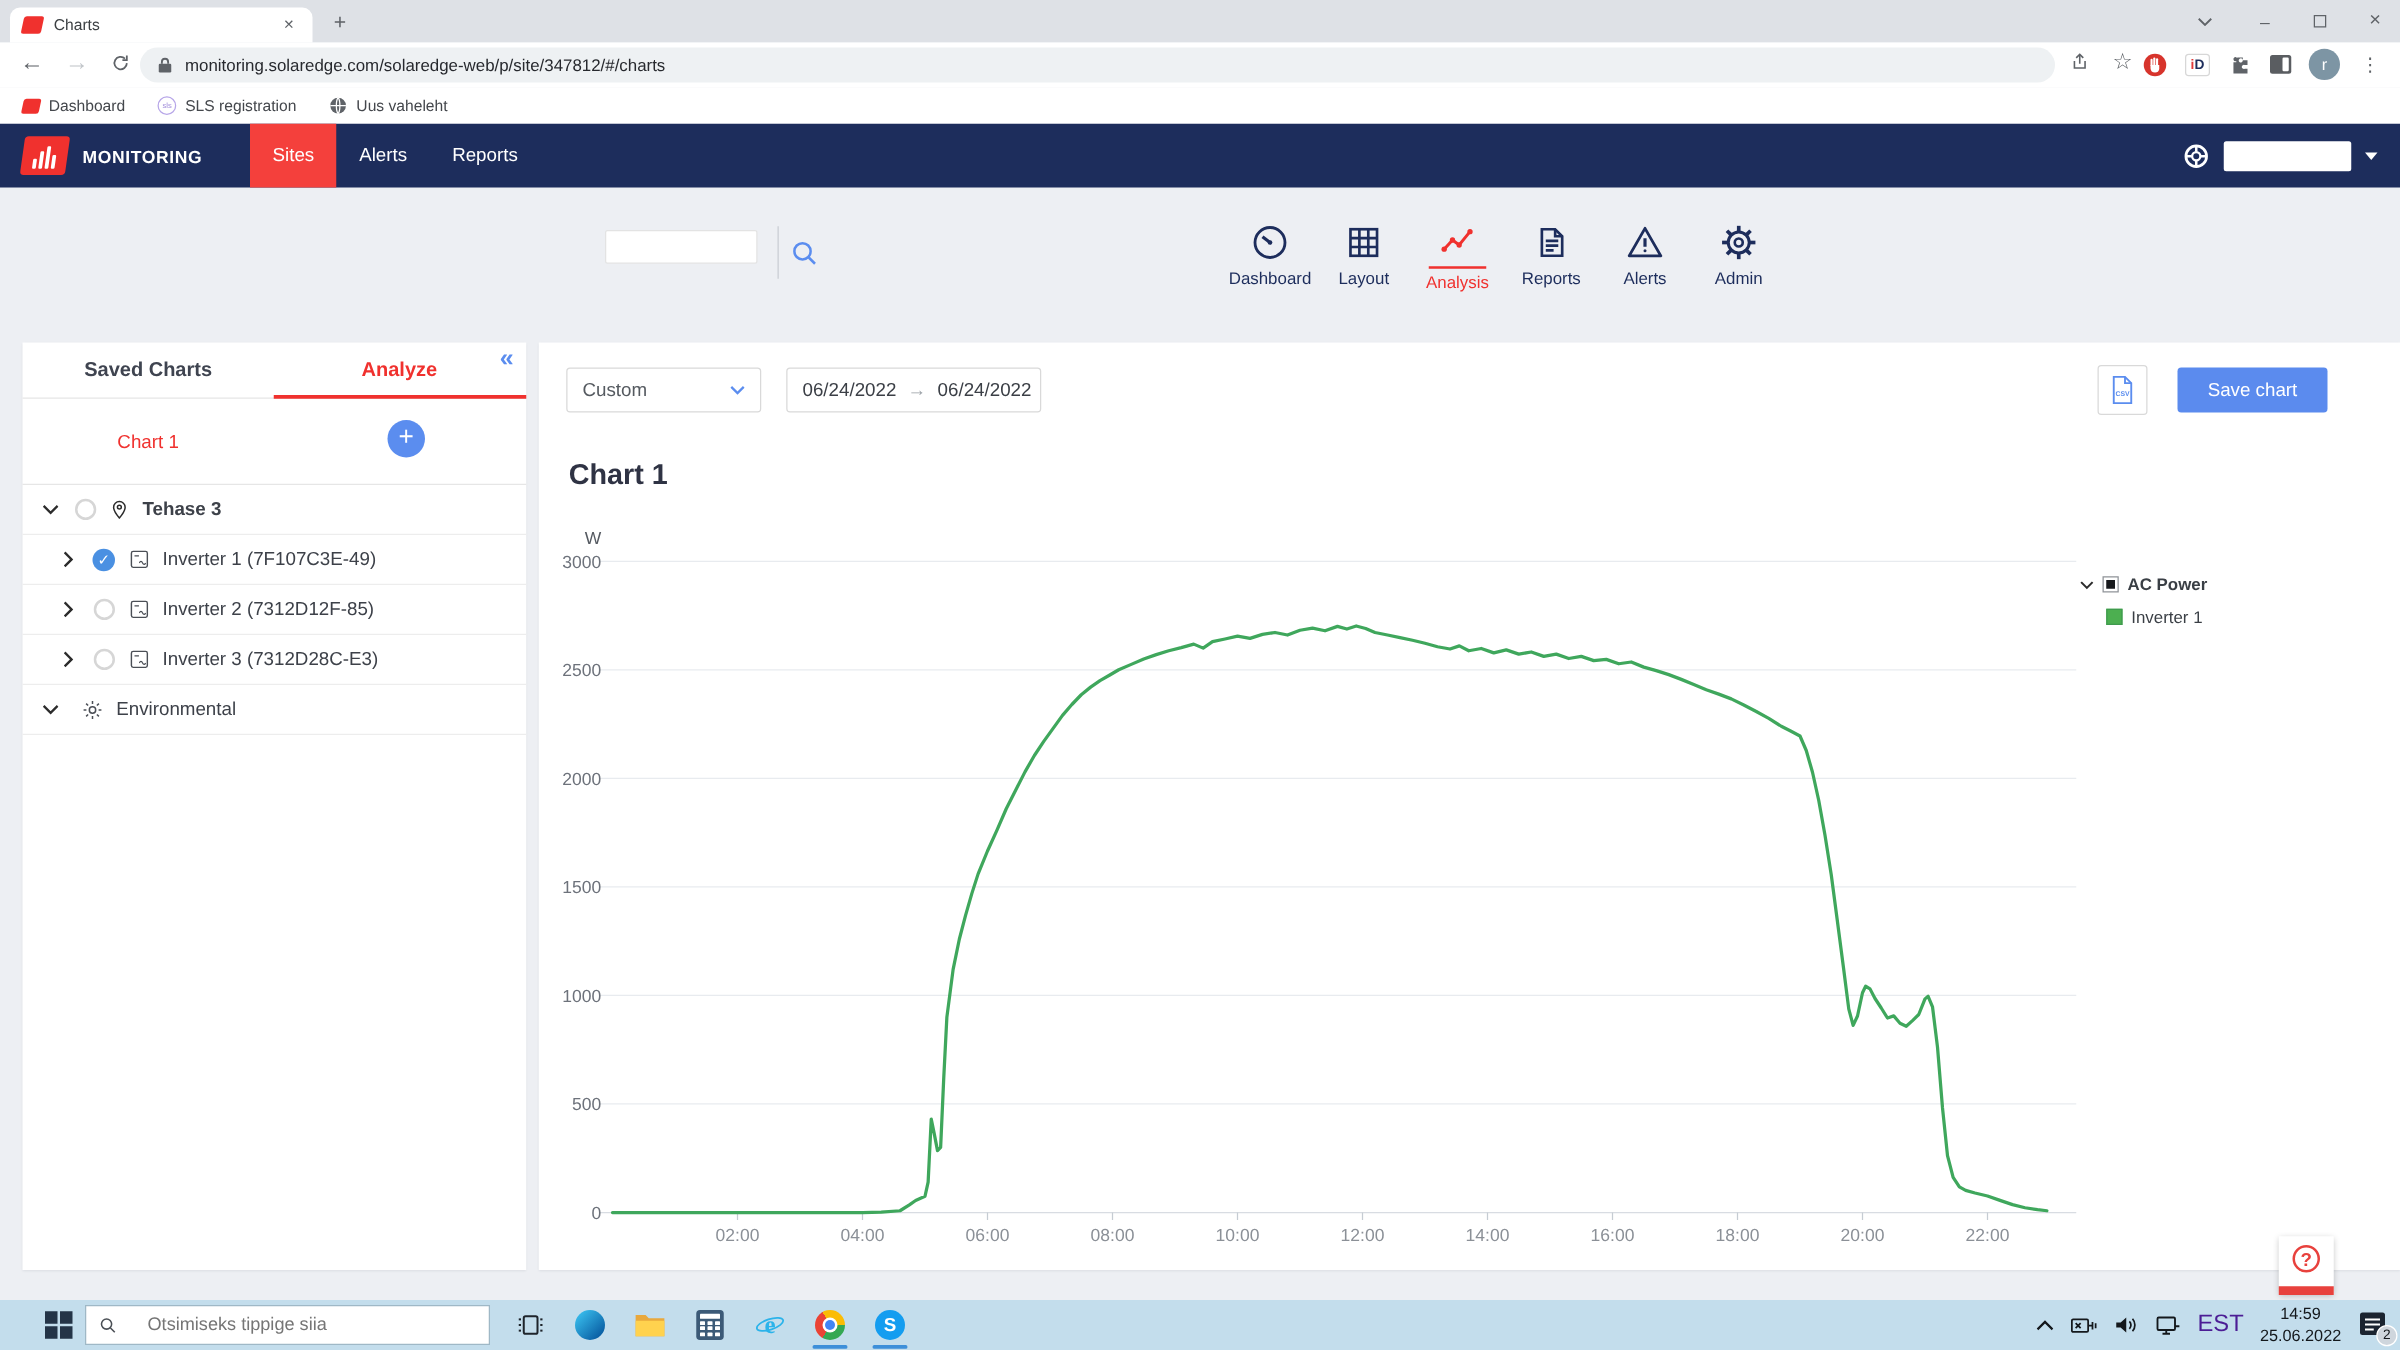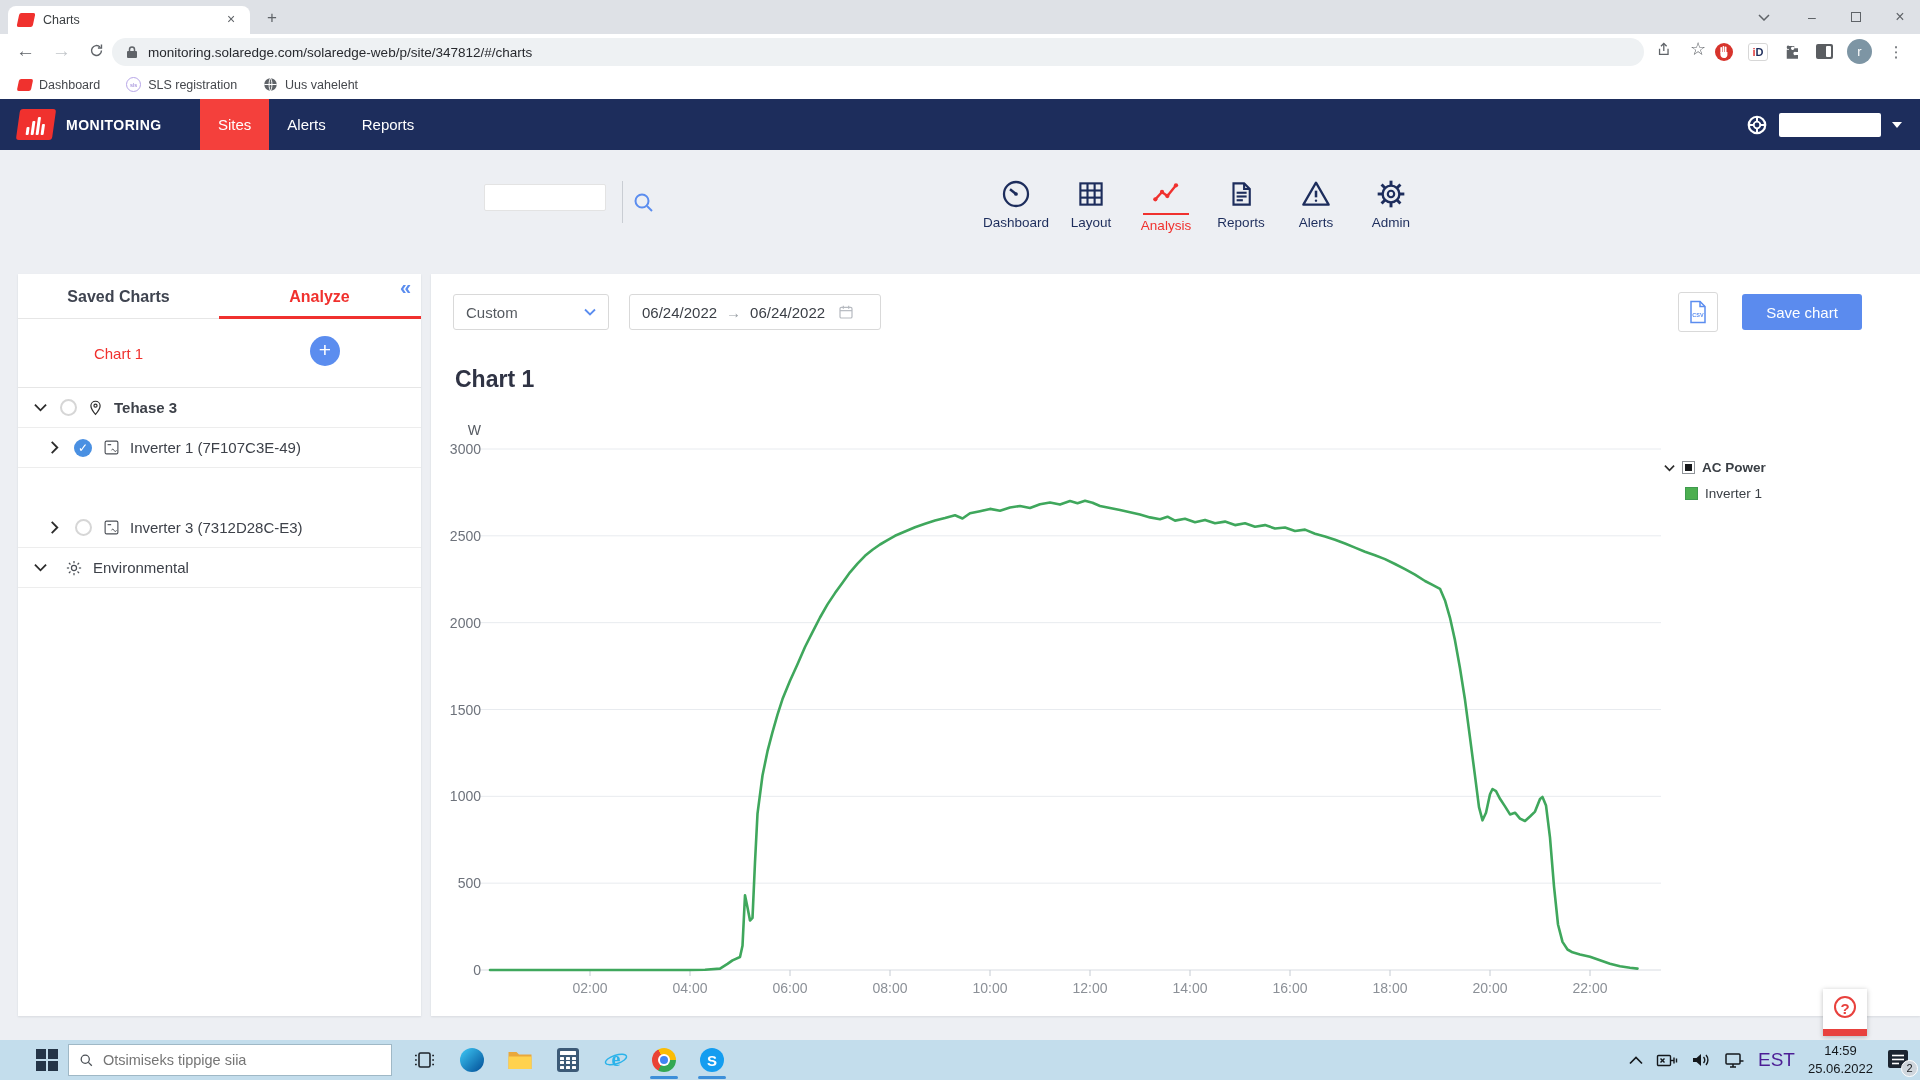--- a/index.html
+++ b/index.html
@@ -70,41 +70,41 @@
   #charttab-label { position:absolute; left:0; top:26px; width:201px; text-align:center; font-size:15px; color:#f0312e; }
   #add-chart { position:absolute; left:292px; top:17px; width:30px; height:30px; border-radius:50%; background:#5b8def; color:#fff; font-size:21px; line-height:28px; text-align:center; }
   .tree-row { position:absolute; left:0; width:100%; height:40px; border-bottom:1px solid #ededed; display:flex; align-items:center; font-size:15px; color:#3d4149; }
   .tr-ico { display:inline-flex; align-items:center; justify-content:center; width:20px; }
   .radio { width:17px; height:17px; border:2px solid #d6d6d6; border-radius:50%; background:#fff; }
   .checkbox-on { width:18px; height:18px; border-radius:50%; background:#4a90e2; color:#fff; font-size:12px; text-align:center; line-height:18px; }
 
   
   .ctl { position:absolute; top:20px; height:36px; border:1px solid #d9d9d9; border-radius:3px; background:#fff; display:flex; align-items:center; font-size:15px; color:#555a60; }
   #preset-select { left:22px; width:156px; padding:0 12px; justify-content:space-between; }
-  #date-range { left:198px; width:252px; padding:0 12px; gap:9px; color:#3b3f46; }
+  #date-range { left:198px; width:204px; padding:0 12px; gap:9px; color:#3b3f46; }
   #csv-btn { left:1247px; width:40px; height:40px; top:18px; justify-content:center; }
   #save-chart { position:absolute; left:1311px; top:20px; width:120px; height:36px; background:#5b8bee; border:none; border-radius:3px; color:#fff; font-size:15px; }
   #chart-title { position:absolute; left:24px; top:92px; font-size:23px; font-weight:bold; color:#2f3344; }
   #legend { position:absolute; left:1233px; top:186px; font-size:13.5px; color:#3a3f45; }
   .leg-row1 { display:flex; align-items:center; gap:7px; font-weight:bold; }
   .leg-row2 { display:flex; align-items:center; gap:7px; margin-top:11px; margin-left:21px; font-weight:normal; }
   .cb { width:13px; height:13px; border:1px solid #8f9398; background:#fff; display:flex; align-items:center; justify-content:center; }
   .cb .inner { width:7px; height:7px; background:#17191c; }
   .swatch { width:13px; height:13px; border:1px solid #3f9a4e; }
 
   
   #help { position:absolute; left:1823px; top:989px; width:44px; height:47px; background:#fff; box-shadow:0 1px 5px rgba(0,0,0,.25); }
   #help-q { position:absolute; left:11px; top:7px; width:22px; height:22px; border:2px solid #e8413d; border-radius:50%; color:#e8413d; font-size:15px; font-weight:bold; text-align:center; line-height:21px; }
   #help-bar { position:absolute; left:0; bottom:0; width:100%; height:7px; background:#e8413d; }
 
   
   #taskbar { position:absolute; left:0; top:1040px; width:1920px; height:40px; background:#c3ddec; }
   #win-btn { position:absolute; left:36px; top:9px; width:22px; height:22px; display:grid; grid-template-columns:10px 10px; grid-template-rows:10px 10px; gap:2px; }
   #win-btn i { background:#243447; display:block; }
-  #tb-search { position:absolute; left:68px; top:4px; width:324px; height:32px; background:#fff; border:1px solid #9fb8c6; display:flex; align-items:center; padding:0 10px; gap:9px; }
+  #tb-search { position:absolute; left:68px; top:4px; width:324px; height:32px; background:#fff; border:1px solid #9fb8c6; display:flex; align-items:center; padding:0 10px; gap:24px; }
   #tb-search input { border:none; outline:none; font-size:14.5px; color:#3a3f44; width:260px; background:transparent; font-family:"Liberation Sans",sans-serif; }
   .tb-icons { position:absolute; left:400px; top:0; height:40px; display:flex; }
   .tb-slot { width:48px; height:40px; display:flex; align-items:center; justify-content:center; position:relative; }
   .tb-underline { position:absolute; bottom:1px; left:10px; width:28px; height:3px; background:#3d8fd9; border-radius:2px; }
   .circle24 { width:24px; height:24px; border-radius:50%; }
   #edge-ic { background:linear-gradient(135deg,#35b7e8 15%,#0a5fa4 85%); }
   #chrome-ic { background:conic-gradient(from 210deg,#ea4335 0 120deg,#fbbc05 120deg 240deg,#34a853 240deg 360deg); position:relative; }
   #chrome-ic::before { content:""; position:absolute; left:6px; top:6px; width:12px; height:12px; background:#fff; border-radius:50%; }
   #chrome-ic::after { content:""; position:absolute; left:8px; top:8px; width:8px; height:8px; background:#4285f4; border-radius:50%; }
   #skype-ic { background:#149df0; color:#fff; font-weight:bold; font-size:15px; display:flex; align-items:center; justify-content:center; }
@@ -372,20 +372,38 @@
     <span class="tr-ico" style="margin-left:8px;">
       <svg width="17" height="17" viewBox="0 0 24 24" fill="none" stroke="#4b4f56" stroke-width="1.6">
           <rect x="3" y="3" width="18" height="18" rx="2"></rect>
           <line x1="6.5" y1="8" x2="11.5" y2="8"></line>
           <path d="M12 16c1-2.2 2.6-2.2 3.6 0 1 2.2 2.6 2.2 3.4 0" stroke-width="1.4"></path>
         </svg>
     </span>
     <span style="margin-left:9px;">Inverter 1 (7F107C3E-49)</span>
   </div>
 
+  <div class="tree-row" style="top:194px;">
+    <span class="tr-ico" style="margin-left:26px;">
+      <svg width="9" height="13" viewBox="0 0 9 14">
+          <polyline points="1.5,1 7.5,7 1.5,13" fill="none" stroke="#2c2c2c" stroke-width="2"></polyline>
+        </svg>
+    </span>
+    <span class="tr-ico" style="margin-left:9px;">
+        <span class="radio"></span>
+      </span>
+    <span class="tr-ico" style="margin-left:8px;">
+      <svg width="17" height="17" viewBox="0 0 24 24" fill="none" stroke="#4b4f56" stroke-width="1.6">
+          <rect x="3" y="3" width="18" height="18" rx="2"></rect>
+          <line x1="6.5" y1="8" x2="11.5" y2="8"></line>
+          <path d="M12 16c1-2.2 2.6-2.2 3.6 0 1 2.2 2.6 2.2 3.4 0" stroke-width="1.4"></path>
+        </svg>
+    </span>
+    <span style="margin-left:9px;">Inverter 2 (7312D12F-85)</span>
+  </div>
 
   <div class="tree-row" style="top:234px;">
     <span class="tr-ico" style="margin-left:26px;">
       <svg width="9" height="13" viewBox="0 0 9 14">
           <polyline points="1.5,1 7.5,7 1.5,13" fill="none" stroke="#2c2c2c" stroke-width="2"></polyline>
         </svg>
     </span>
     <span class="tr-ico" style="margin-left:9px;">
         <span class="radio"></span>
       </span>

